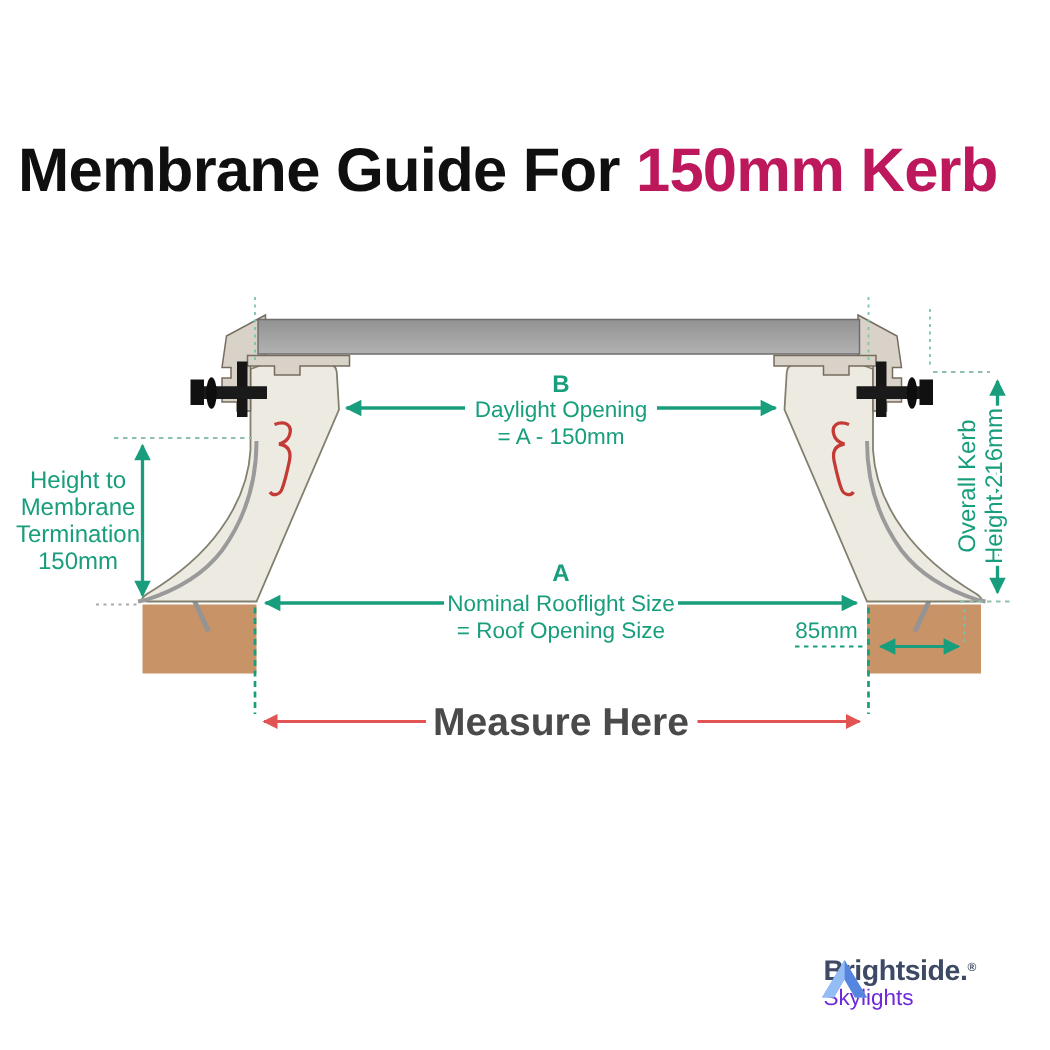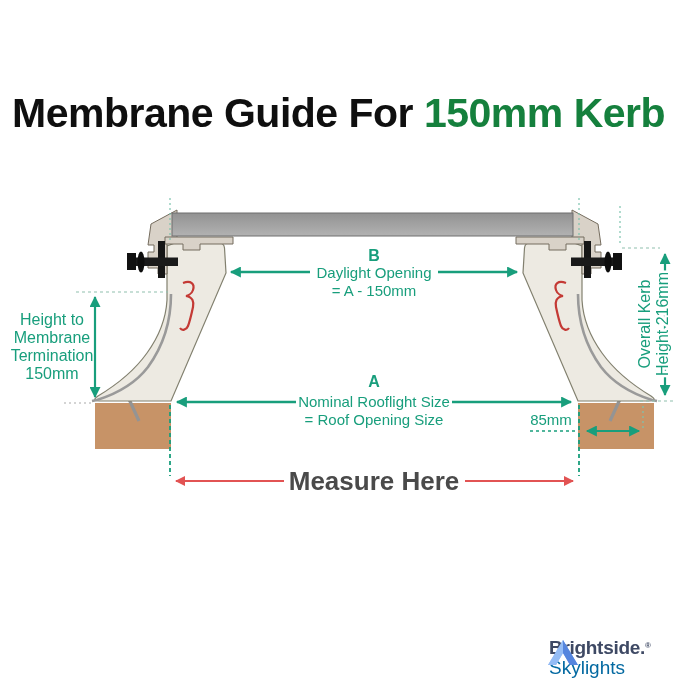--- a/index.html
+++ b/index.html
@@ -1,36 +1,36 @@
 <!DOCTYPE html>
 <html><head>
 <meta charset="utf-8">
 <style>
   html,body{margin:0;padding:0;background:#ffffff;}
   body{width:700px;height:700px;position:relative;overflow:hidden;
        font-family:"Liberation Sans",sans-serif;}
   .page-title{position:absolute;left:12px;top:90px;width:690px;
       font-size:41px;font-weight:700;letter-spacing:-0.5px;color:#0f0f0f;
       white-space:nowrap;}
-  .page-title .accent{color:#15803d;}
+  .page-title .accent{color:#be185d;}
   svg{position:absolute;left:0;top:0;}
   .dimtxt{fill:#189E7C;font-size:15px;text-anchor:middle;
       font-family:"Liberation Sans",sans-serif;}
   .dimletter{fill:#189E7C;font-size:16px;font-weight:700;text-anchor:middle;
       font-family:"Liberation Sans",sans-serif;}
   .dimtxt16{fill:#189E7C;font-size:16px;text-anchor:middle;
       font-family:"Liberation Sans",sans-serif;}
   .halo{paint-order:stroke;stroke:#ffffff;stroke-width:5px;stroke-linejoin:round;}
   .measure{fill:#4a4a4a;font-size:26px;font-weight:700;text-anchor:middle;
       font-family:"Liberation Sans",sans-serif;}
   .logo{position:absolute;left:546px;top:638px;display:flex;align-items:flex-start;}
   .logo-text{margin-left:3px;line-height:1;}
   .logo-brand{font-size:19px;font-weight:700;color:#3E4964;letter-spacing:-0.3px;}
   .logo-reg{font-size:8px;color:#3E4964;vertical-align:6px;}
-  .logo-tagline{font-size:19px;font-weight:500;color:#0369a1;margin-top:1px;}
+  .logo-tagline{font-size:15px;font-weight:500;color:#6d28d9;margin-top:1px;}
 </style>
 </head>
 <body>
 
 <div class="page-title"><span>Membrane Guide For </span><span class="accent">150mm Kerb</span></div>
 
 <svg width="700" height="700" viewBox="0 0 700 700">
   <defs>
     <marker id="mT" markerUnits="userSpaceOnUse" markerWidth="13" markerHeight="11" viewBox="0 0 10 10" refX="9" refY="5" orient="auto-start-reverse">
       <path d="M0,0 L10,5 L0,10 Z" fill="#189E7C"></path>

